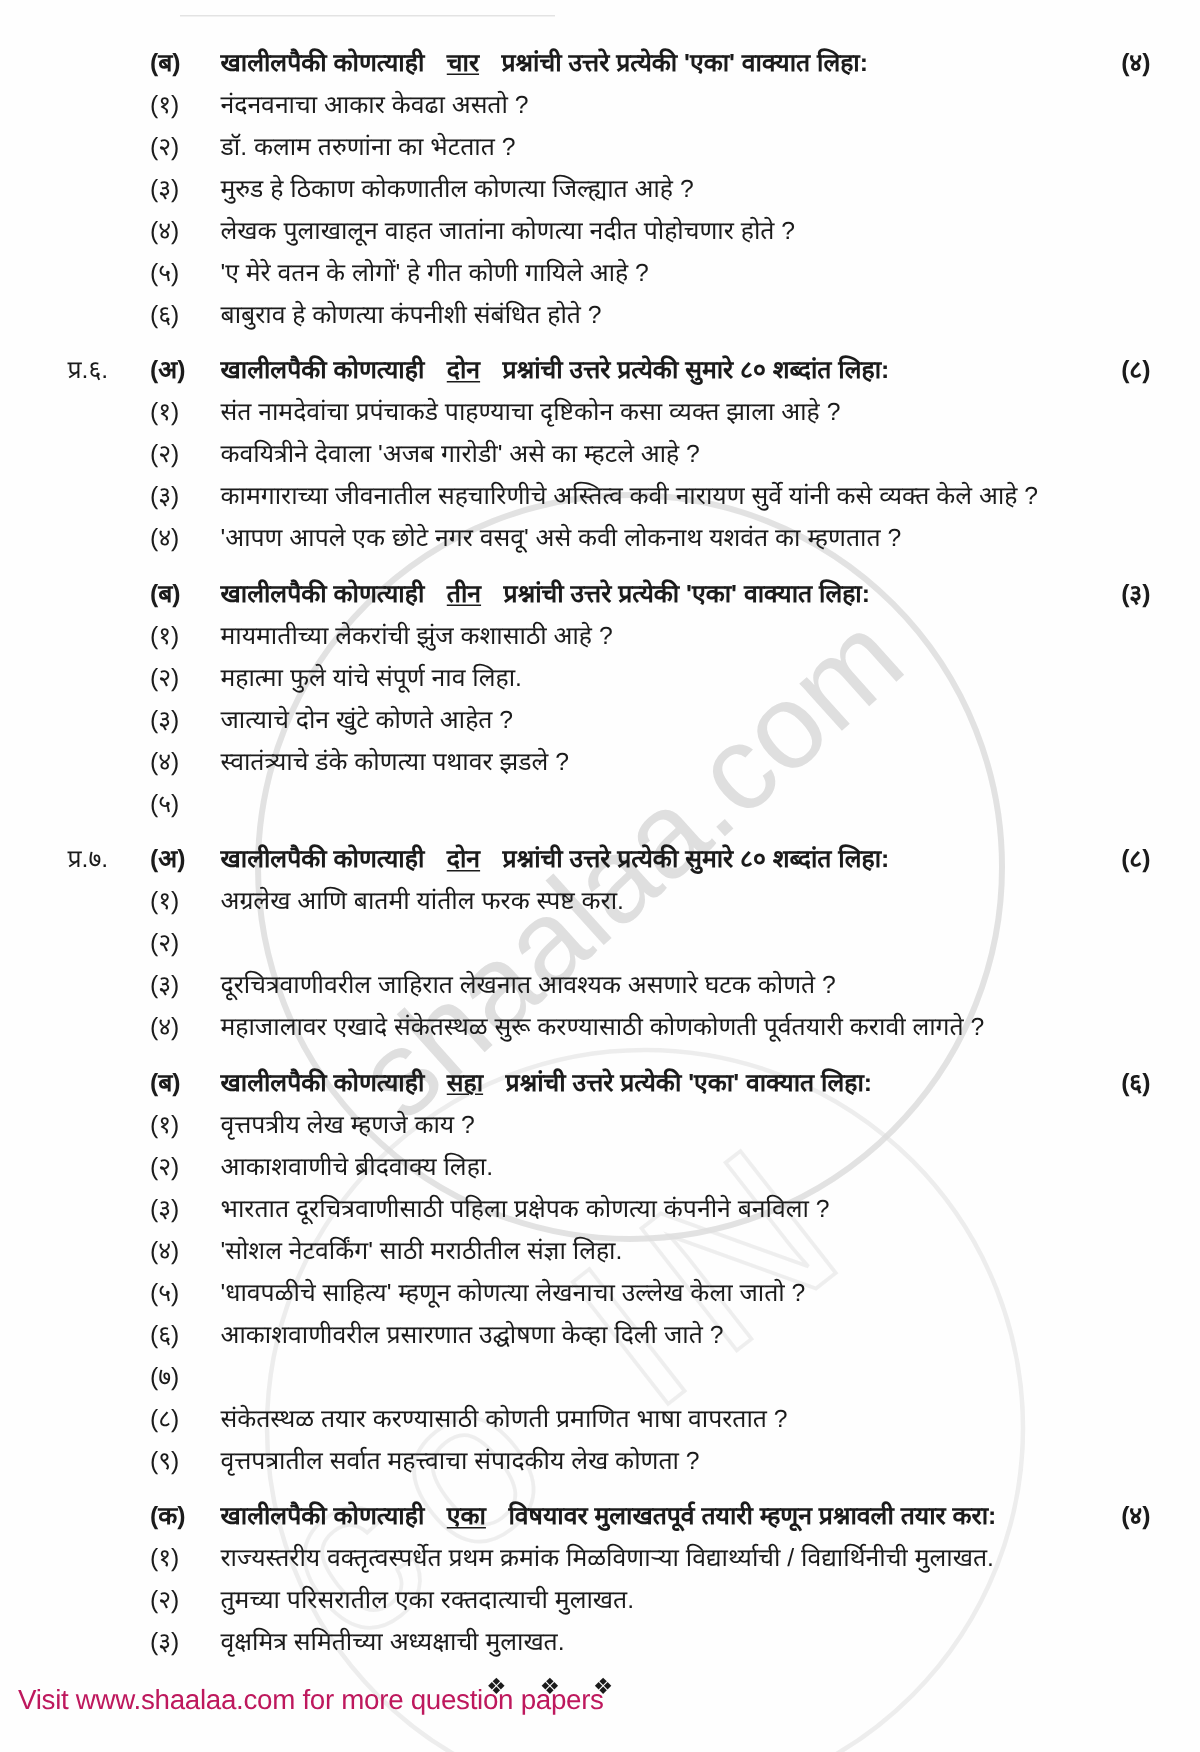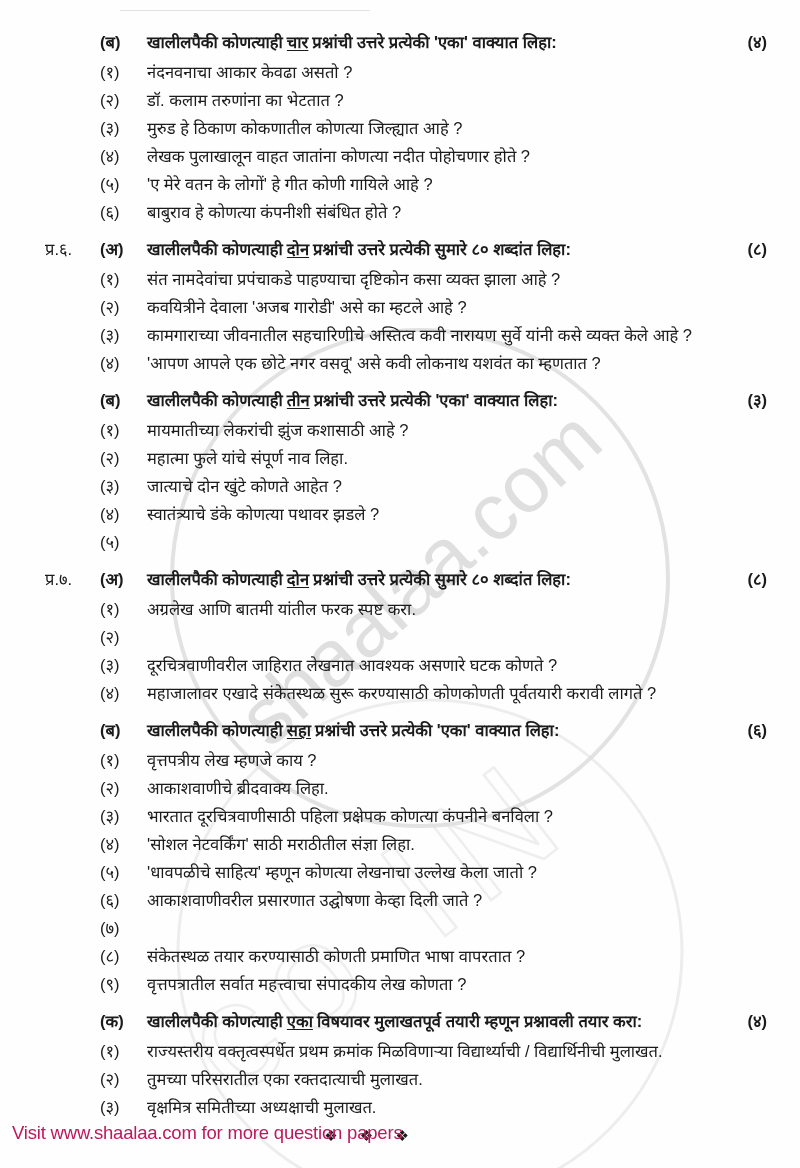--- a/index.html
+++ b/index.html
@@ -41,22 +41,21 @@
     font-size: 16.5px;
   }
   .qno-col   { flex: none; width: 55px; font-weight: normal; white-space: nowrap; }
   .label-col { flex: none; width: 47px; white-space: nowrap; }
   .text-col  { flex: 1 1 auto; min-width: 0; white-space: nowrap; }
   .marks-col { flex: none; width: 44px; text-align: right; font-weight: bold; white-space: nowrap; }
   .header-row .label-col, .header-row .text-col { font-weight: bold; }
   .hdr-underline {
     text-decoration: underline;
     text-underline-offset: 2px;
-    margin: 0 4px;
-    font-family: Liberation Mono, monospace;
+    margin: 0 15px;
   }
   .end-symbols-row {
     margin-top: 6px;
     text-align: center;
     font-size: 15px;
     letter-spacing: 9px;
     color: #1b1b1b;
     padding-right: 70px;
   }
   .footer-caption {

